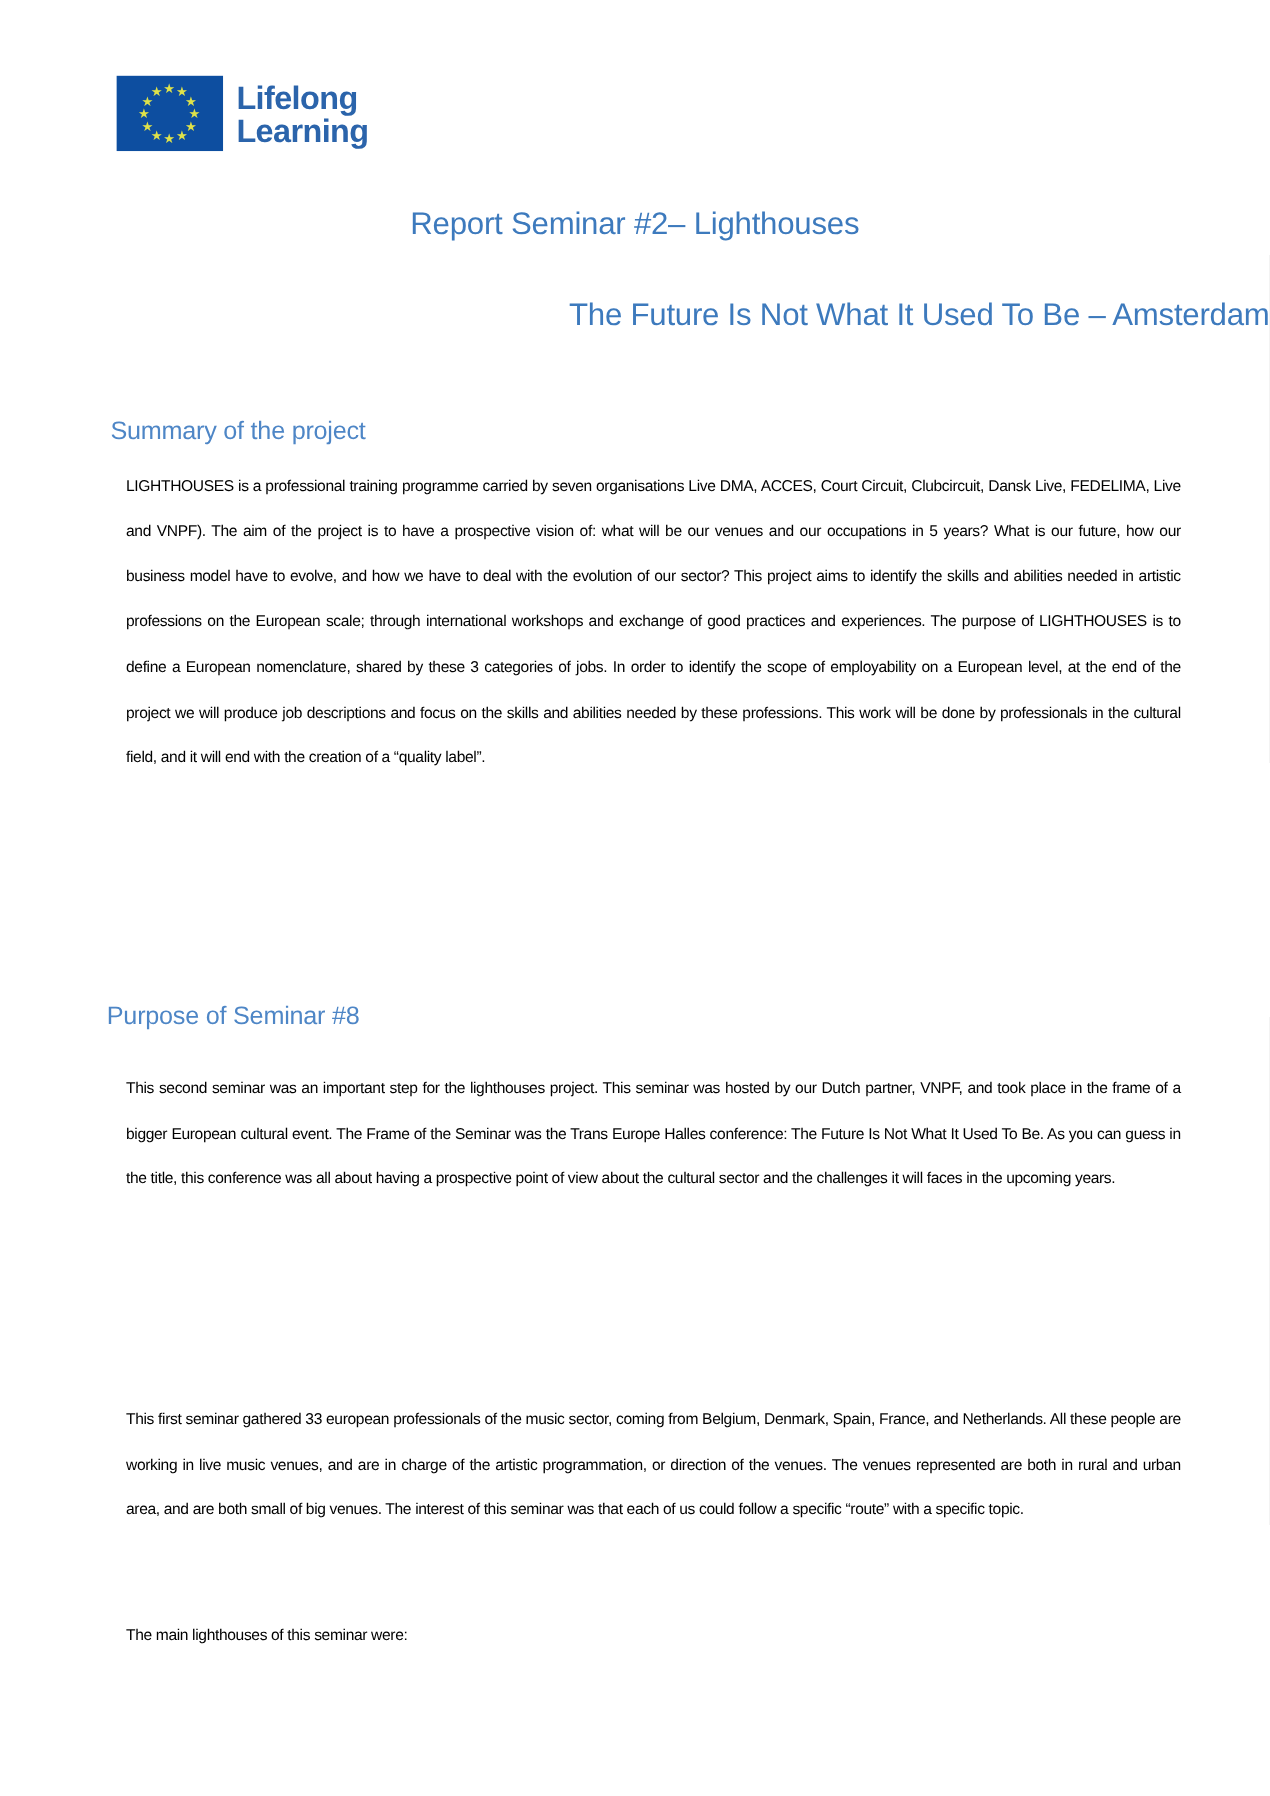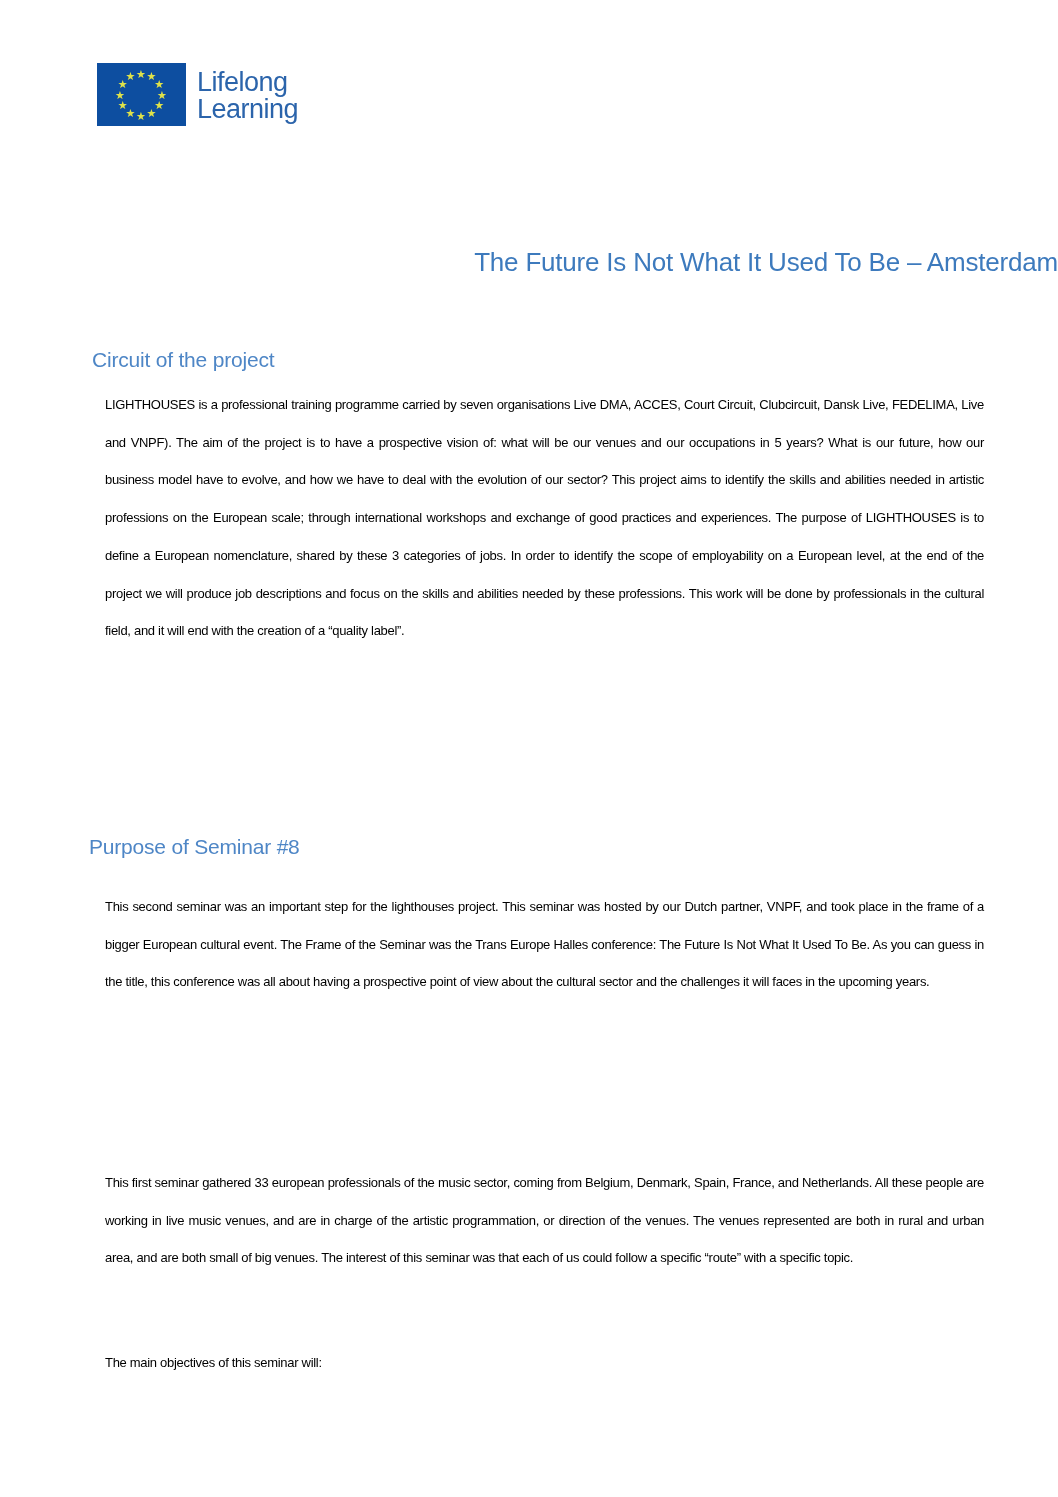--- a/index.html
+++ b/index.html
@@ -11,21 +11,21 @@
     margin:0 auto;
     font-family:"Liberation Sans", sans-serif;
     overflow:hidden;
   }
 
   
   .eu-logo { position:absolute; left:97px; top:63px; display:flex; }
   .eu-flag { width:89px; height:63px; display:block; }
   .eu-text {
     margin-left:11px; margin-top:6px;
-    color:#2B64AB; font-weight:normal;
+    color:#2B64AB; font-weight:bold;
     font-size:27px; line-height:27px; letter-spacing:-0.5px;
   }
 
   .lh-logo { position:absolute; left:770px; top:42px; width:130px; text-align:center; }
   .lh-mark { width:124px; height:82px; display:block; margin:0 auto; }
   .lh-word {
     color:#7187AC; font-size:23px; line-height:24px;
     letter-spacing:1px; font-weight:400;
   }
   .lh-sub {
@@ -84,23 +84,24 @@
         <text x="33.5" y="17.3">★</text>
       </g>
     </svg>
     <div class="eu-text">
       <div>Lifelong</div>
       <div>Learning</div>
     </div>
   </div>
 
 
+  <div class="doc-title title-1">Report Seminar #2– Lighthouses</div>
   <div class="doc-title title-2">The Future Is Not What It Used To Be – Amsterdam</div>
 
-  <div class="sec-heading heading-1">Circuit of the project</div>
+  <div class="sec-heading heading-1">Summary of the project</div>
   <div class="para para-1">LIGHTHOUSES is a professional training programme carried by seven organisations Live DMA, ACCES, Court Circuit, Clubcircuit, Dansk Live, FEDELIMA, Live and VNPF). The aim of the project is to have a prospective vision of: what will be our venues and our occupations in 5 years? What is our future, how our business model have to evolve, and how we have to deal with the evolution of our sector? This project aims to identify the skills and abilities needed in artistic professions on the European scale; through international workshops and exchange of good practices and experiences.  The purpose of LIGHTHOUSES is to define a European nomenclature, shared by these 3 categories of jobs.  In order to identify the scope of employability on a European level, at the end of the project we will produce job descriptions and focus on the skills and abilities needed by these professions. This work will be done by professionals in the cultural field, and it will end with the creation of a “quality label”.</div>
 
   <div class="sec-heading heading-2">Purpose of Seminar #8</div>
   <div class="para para-2">This second seminar was an important step for the lighthouses project. This seminar was hosted by our Dutch partner, VNPF, and took place in the frame of a bigger European cultural event. The Frame of the Seminar was the Trans Europe Halles conference: The Future Is Not What It Used To Be. As you can guess in the title, this conference was all about having a prospective point of view about the cultural sector and the challenges it will faces in the upcoming years.</div>
   <div class="para para-3">This first seminar gathered 33 european professionals of the music sector, coming from Belgium, Denmark, Spain, France, and Netherlands.  All these people are working in live music venues, and are in charge of the artistic programmation, or direction of the venues. The venues represented are both in rural and urban area, and are both small of big venues. The interest of this seminar was that each of us could follow a specific “route” with a specific topic.</div>
-  <div class="para para-4">The main objectives of this seminar will:</div>
+  <div class="para para-4">The main lighthouses of this seminar were:</div>
 
 </div>
 
 </body></html>

